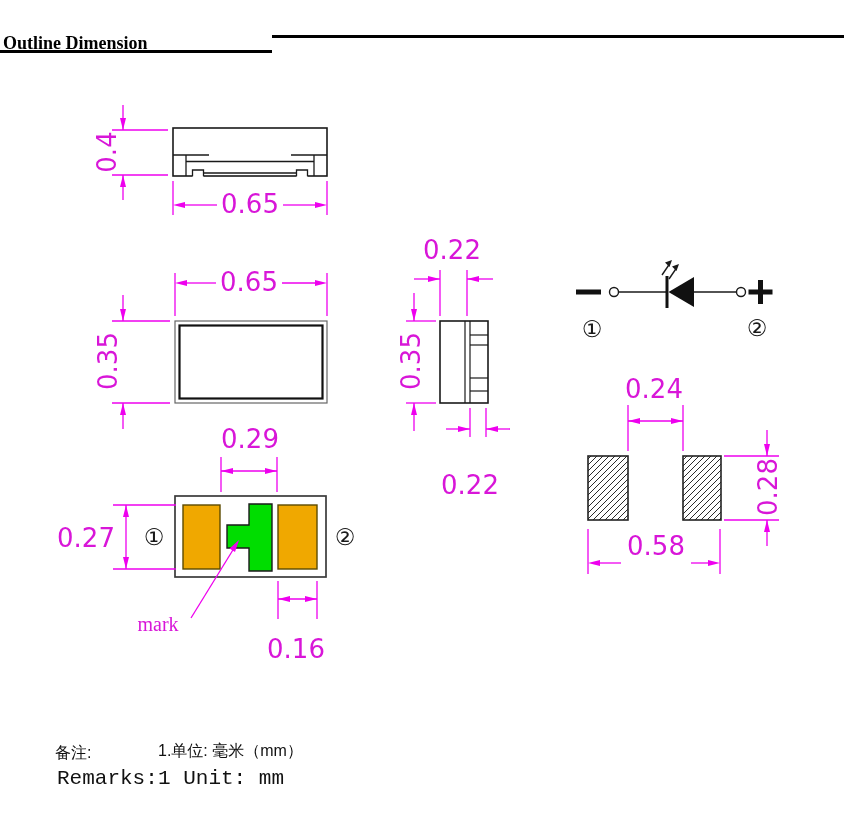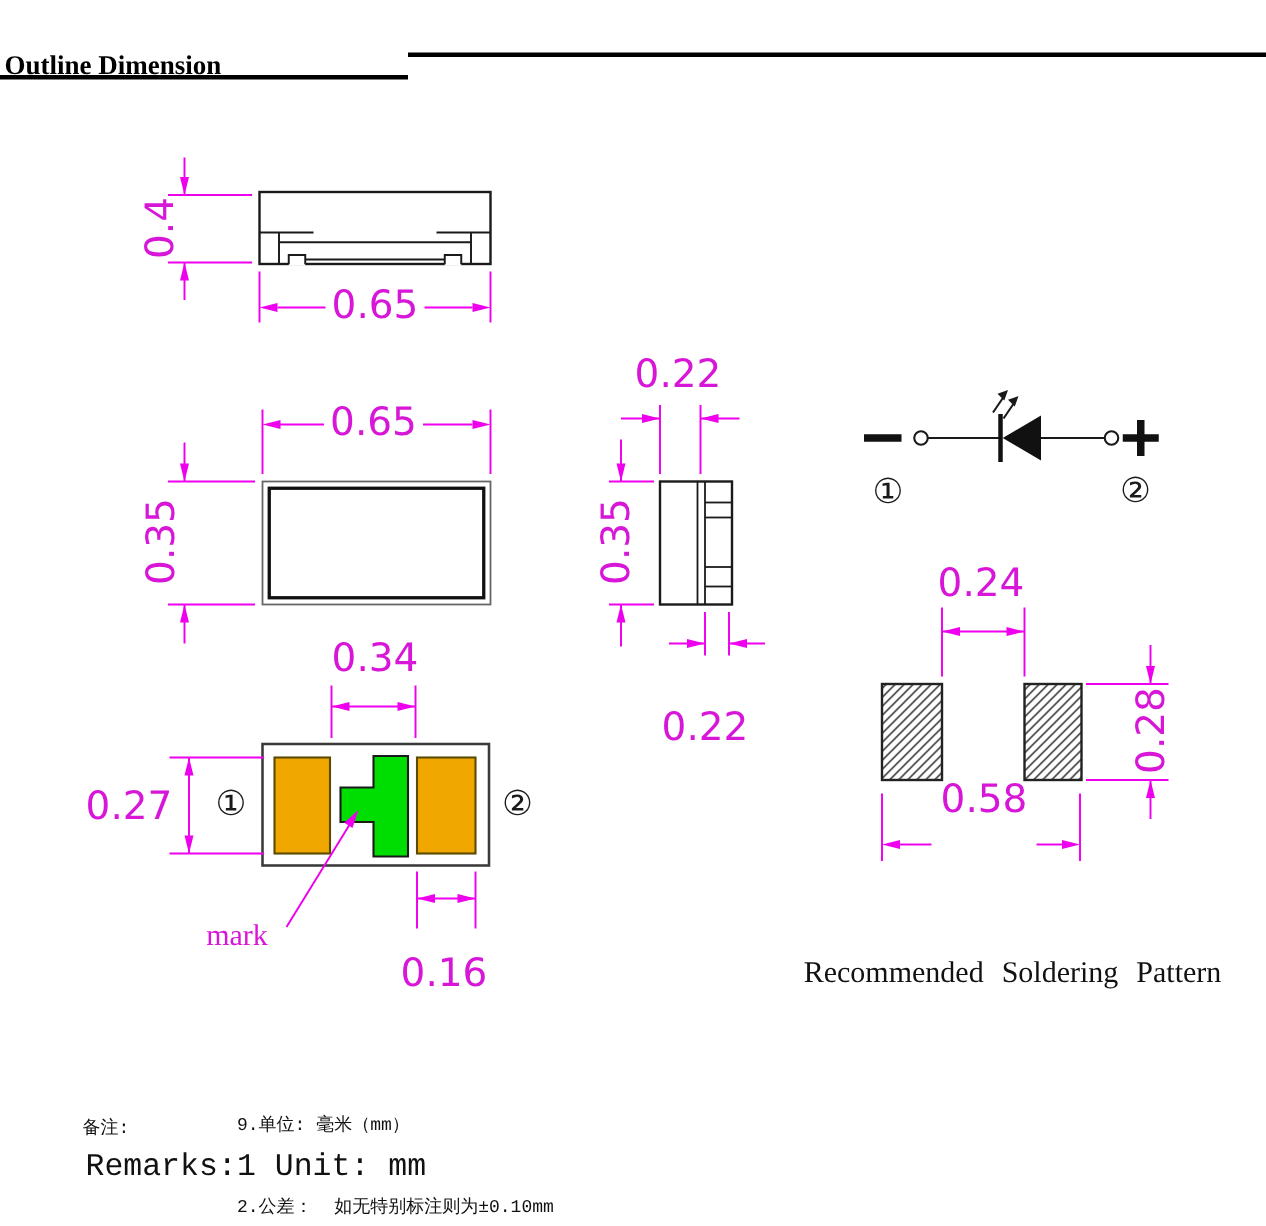--- a/index.html
+++ b/index.html
@@ -13,22 +13,22 @@
   .lbl{position:absolute;color:#d816d8;font-size:26px;line-height:1;white-space:nowrap;
        font-family:"DejaVu Sans",sans-serif;transform:translate(-50%,-50%);}
   .lbl.v{transform:translate(-50%,-50%) rotate(-90deg);}
   .lbl.mark-lbl{font-family:"Liberation Serif",serif;font-size:20px;}
   .pin{position:absolute;color:#1a1a1a;font-size:23px;line-height:1;
        font-family:"DejaVu Sans",sans-serif;transform:translate(-50%,-50%);}
   .cap-zh{position:absolute;color:#111;font-size:21px;white-space:nowrap;
           font-family:"Liberation Serif",serif;transform:translate(-50%,-50%);letter-spacing:2px;}
   .cap-en{position:absolute;color:#111;font-size:20px;white-space:nowrap;
           font-family:"Liberation Serif",serif;transform:translate(-50%,-50%);word-spacing:7px;}
-  .rm-zh{position:absolute;color:#111;font-size:12px;white-space:pre;
-         font-family:Liberation Mono, monospace;text-align:right;}
+  .rm-zh{position:absolute;color:#111;font-size:16px;white-space:pre;
+         font-family:Liberation Sans, sans-serif;text-align:right;}
   .rm-en{position:absolute;color:#111;font-size:21px;white-space:pre;
          font-family:"Liberation Mono","DejaVu Sans Mono",monospace;}
 </style>
 </head>
 <body>
 
 <div class="page">
 
   <div class="title">Outline Dimension</div>
   <div class="rule-a"></div>
@@ -191,34 +191,32 @@
     </g>
   </svg>
 
   <div class="lbl v" style="left:107px;top:119px">0.4</div>
   <div class="lbl" style="left:250px;top:171px">0.65</div>
   <div class="lbl" style="left:249px;top:249px">0.65</div>
   <div class="lbl v" style="left:108px;top:328px">0.35</div>
   <div class="lbl" style="left:452px;top:217px">0.22</div>
   <div class="lbl v" style="left:411px;top:328px">0.35</div>
   <div class="lbl" style="left:470px;top:452px">0.22</div>
-  <div class="lbl" style="left:250px;top:406px">0.34</div>
+  <div class="lbl" style="left:250px;top:406px">0.29</div>
   <div class="lbl" style="left:86px;top:505px">0.27</div>
   <div class="lbl" style="left:296px;top:616px">0.16</div>
   <div class="lbl mark-lbl" style="left:158px;top:591px">mark</div>
   <div class="lbl" style="left:654px;top:356px">0.24</div>
   <div class="lbl v" style="left:768px;top:454px">0.28</div>
-  <div class="lbl" style="left:656px;top:500px">0.58</div>
+  <div class="lbl" style="left:656px;top:513px">0.58</div>
 
   <div class="pin" style="left:592px;top:296px">①</div>
   <div class="pin" style="left:757px;top:295px">②</div>
   <div class="pin" style="left:154px;top:504px">①</div>
   <div class="pin" style="left:345px;top:504px">②</div>
 
-  <div class="cap-en" style="left:675px;top:616px">Recommended Soldering Pattern</div>
 
   <div class="rm-zh" style="left:55px;top:710px">备注:</div>
-  <div class="rm-zh" style="left:158px;top:708px">9.单位: 毫米（mm）</div>
+  <div class="rm-zh" style="left:158px;top:708px">1.单位: 毫米（mm）</div>
   <div class="rm-en" style="left:57px;top:734px">Remarks:</div>
   <div class="rm-en" style="left:158px;top:734px">1 Unit: mm</div>
-  <div class="rm-zh" style="left:158px;top:763px">2.公差：  如无特别标注则为±0.10mm</div>
 
 </div>
 
 </body></html>

